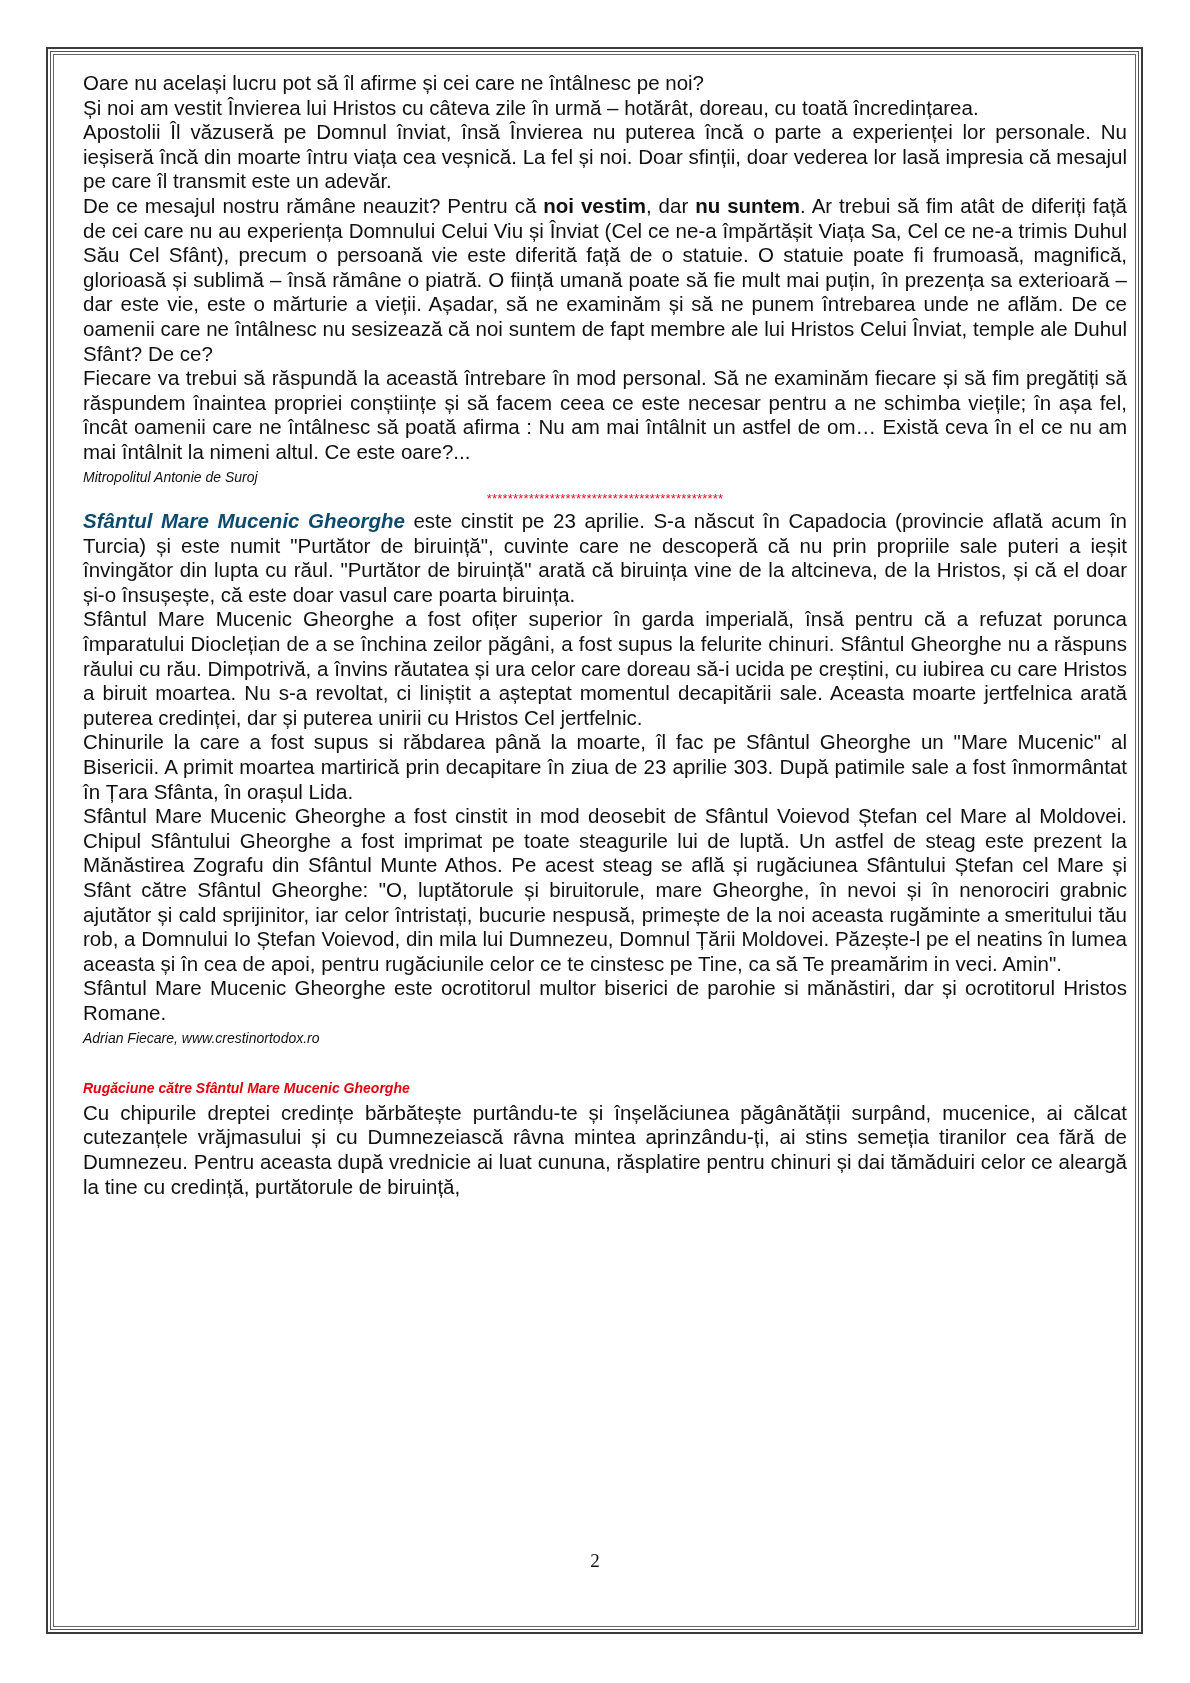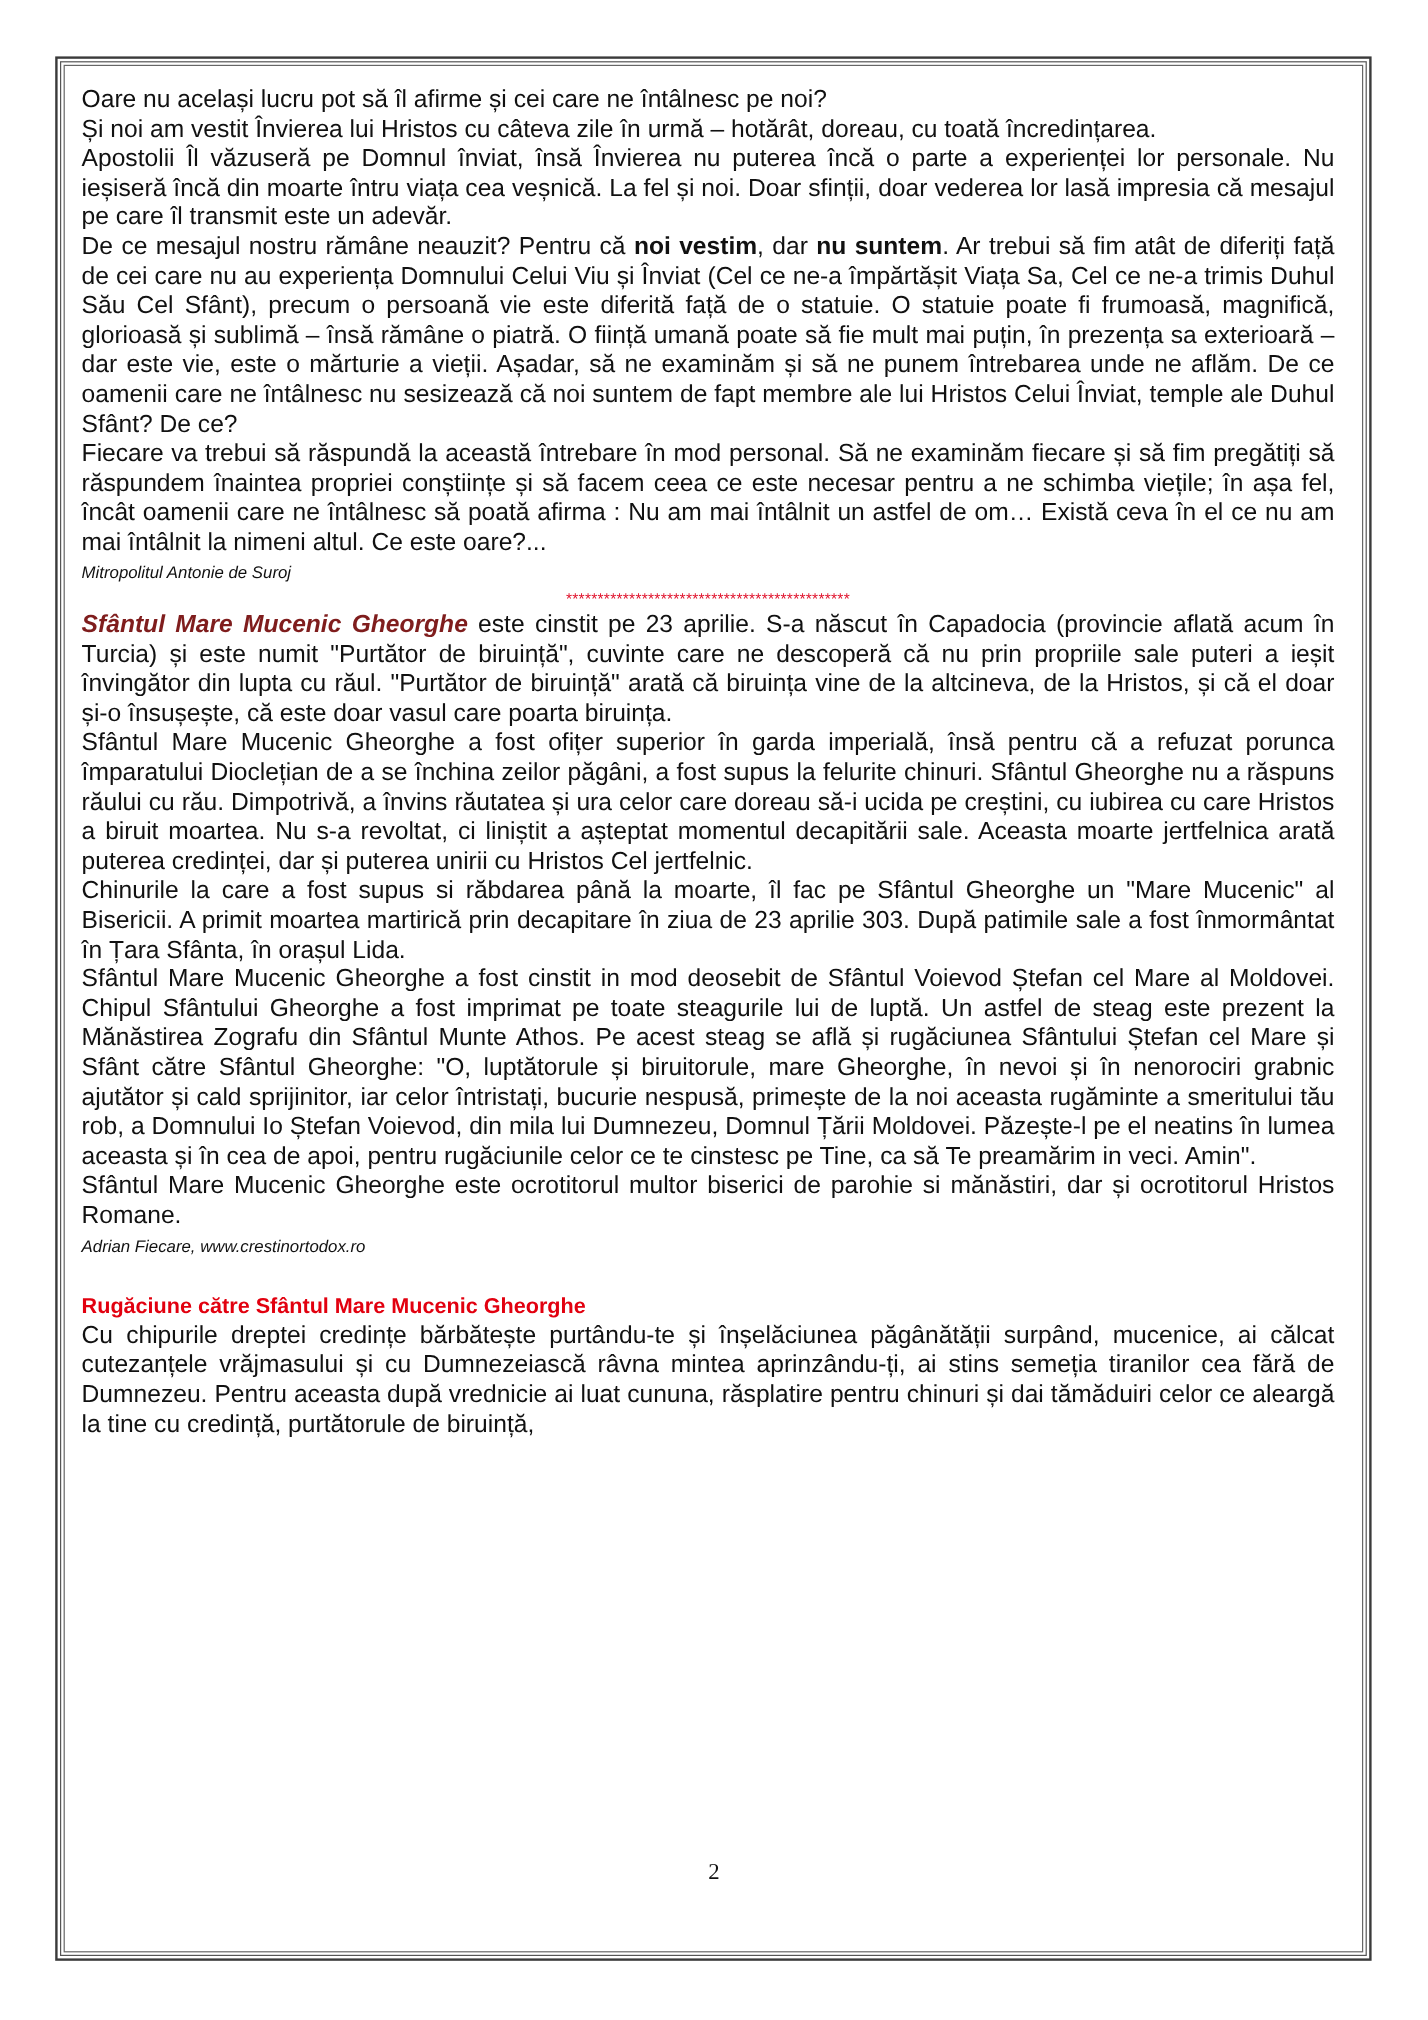--- a/index.html
+++ b/index.html
@@ -11,30 +11,30 @@
   }
   .frame::before {
     content:""; position:absolute; left:2px; top:2px; right:2px; bottom:2px;
     border:1px solid #555;
   }
   .frame::after {
     content:""; position:absolute; left:5px; top:5px; right:5px; bottom:5px;
     border:1px solid #666;
   }
   .content {
-    position:absolute; left:68px; top:71px; width:1044px;
+    position:absolute; left:83px; top:71px; width:1044px;
     font-family:"Liberation Sans", sans-serif;
     font-size:20.5px; line-height:24.6px; color:#111;
     text-align:justify;
   }
   .content p { margin:0; }
   .sig { font-style:italic; font-size:14px; }
   .stars { text-align:center; color:#e0102a; font-size:13px; letter-spacing:0.2px; margin-top:36px; line-height:20px; }
-  .red-title { color:#7f1d1d; font-weight:bold; font-style:italic; }
-  .h2 { color:#e2000f; font-weight:bold; font-size:18px; margin-top:26px !important; }
+  .red-title { color:#0c4a6e; font-weight:bold; font-style:italic; }
+  .h2 { color:#e2000f; font-weight:bold; font-style:italic; font-size:14px; margin-top:26px !important; }
   .pagenum {
     position:absolute; left:0; width:1190px; top:1550px; text-align:center;
     font-family:"Liberation Serif", serif; font-size:19px; color:#111;
   }
   b { font-weight:bold; }
 </style>
 </head>
 <body>
 
 <div class="frame"></div>

